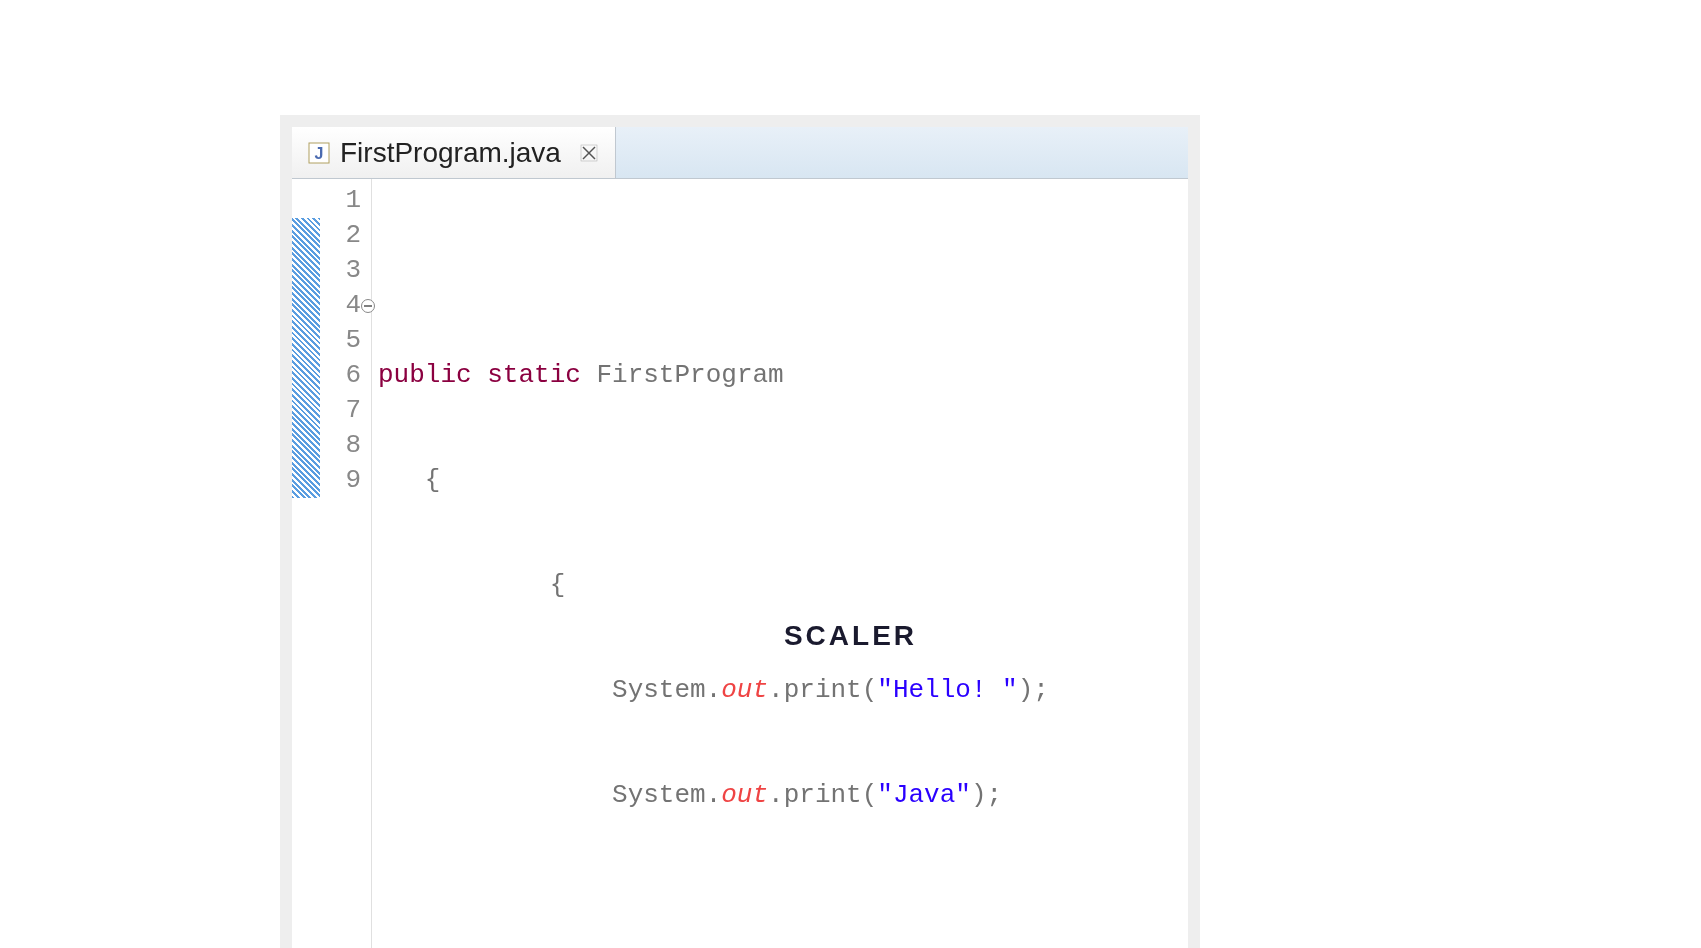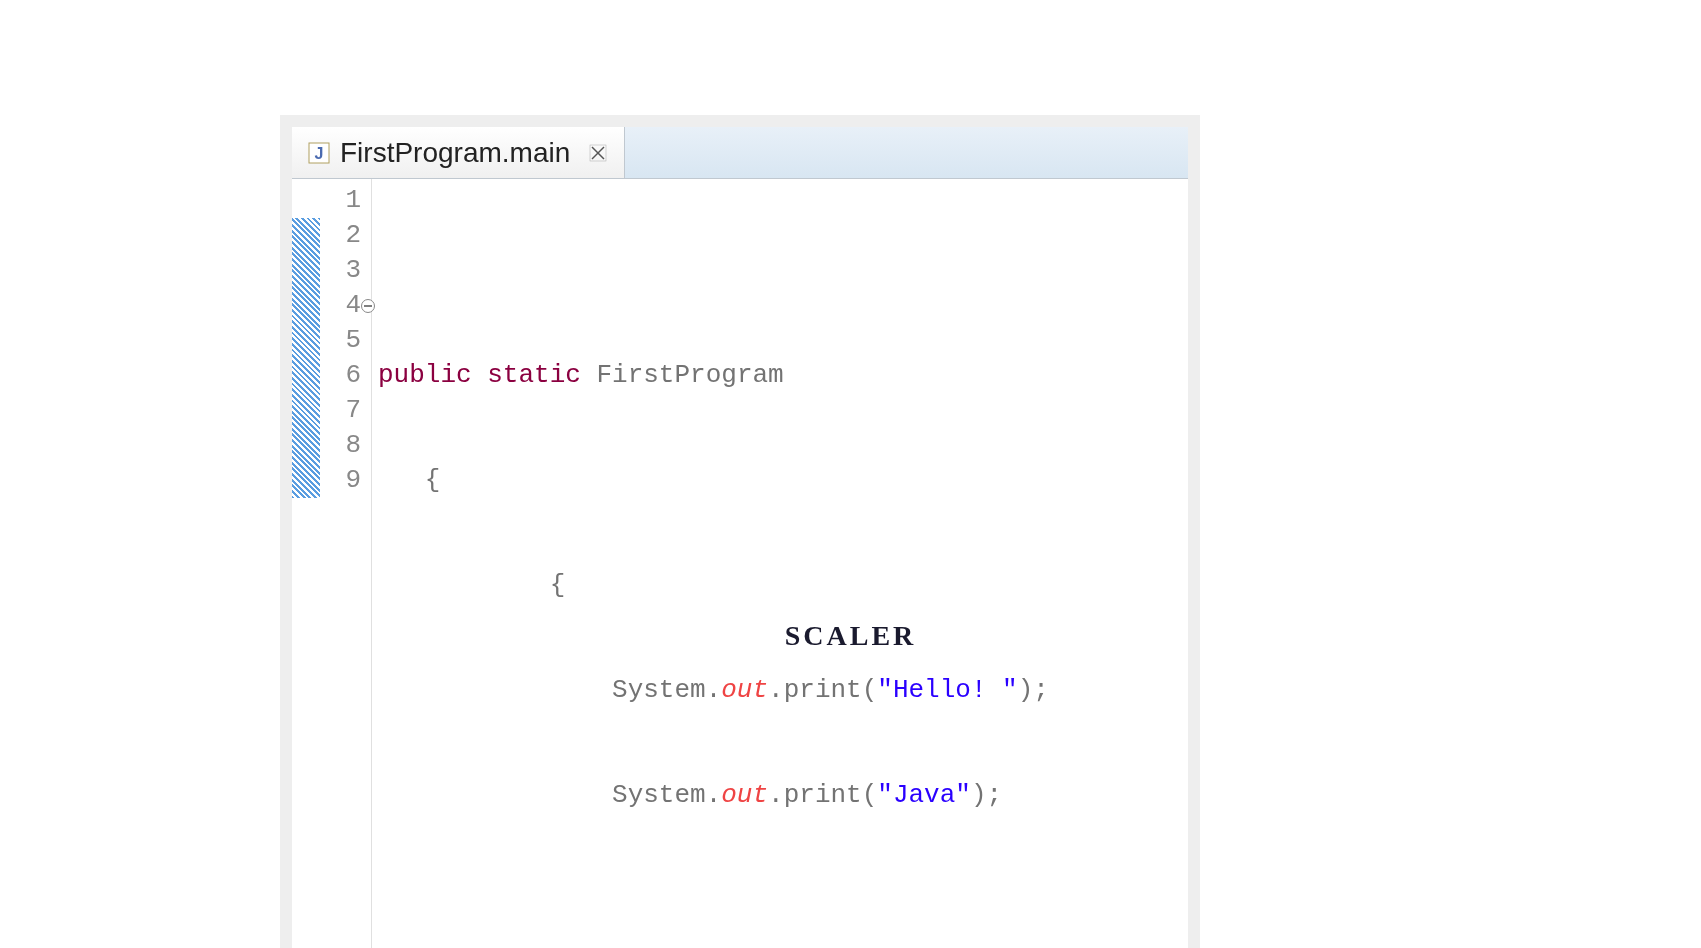--- a/index.html
+++ b/index.html
@@ -144,21 +144,21 @@
       color: #737373;
     }
     .logo {
       position: absolute;
       left: 50%;
       top: 620px;
       transform: translateX(-50%);
       text-align: center;
     }
     .logo-top {
-      font-family: Liberation Serif, serif;
+      font-family: Liberation Sans, sans-serif;
       font-weight: 900;
       font-size: 28px;
       letter-spacing: 3px;
       color: #1a1a2e;
     }
     .logo-bottom {
       font-family: "Brush Script MT", cursive;
       font-size: 52px;
       color: #e91e63;
       margin-top: -12px;
@@ -171,21 +171,21 @@
 <div class="editor-container">
   <div class="editor-inner">
     <div class="tab-bar">
       <div class="tab">
         <span class="java-icon">
           <svg width="22" height="22" viewBox="0 0 22 22">
             <rect x="1" y="1" width="20" height="20" fill="#fff" stroke="#b0a060" stroke-width="1"></rect>
             <text x="11" y="17" font-size="16" font-family="Arial" font-weight="bold" fill="#4a6ab0" text-anchor="middle">J</text>
           </svg>
         </span>
-        <span class="tab-label">FirstProgram.main</span>
+        <span class="tab-label">FirstProgram.java</span>
         <span class="close-icon">
           <svg width="18" height="18" viewBox="0 0 18 18">
             <line x1="3" y1="3" x2="15" y2="15" stroke="#555" stroke-width="1.5"></line>
             <line x1="3" y1="15" x2="15" y2="3" stroke="#555" stroke-width="1.5"></line>
             <rect x="1" y="1" width="16" height="16" fill="none" stroke="#aaa" stroke-width="0.5"></rect>
           </svg>
         </span>
       </div>
     </div>
     <div class="code-area">

